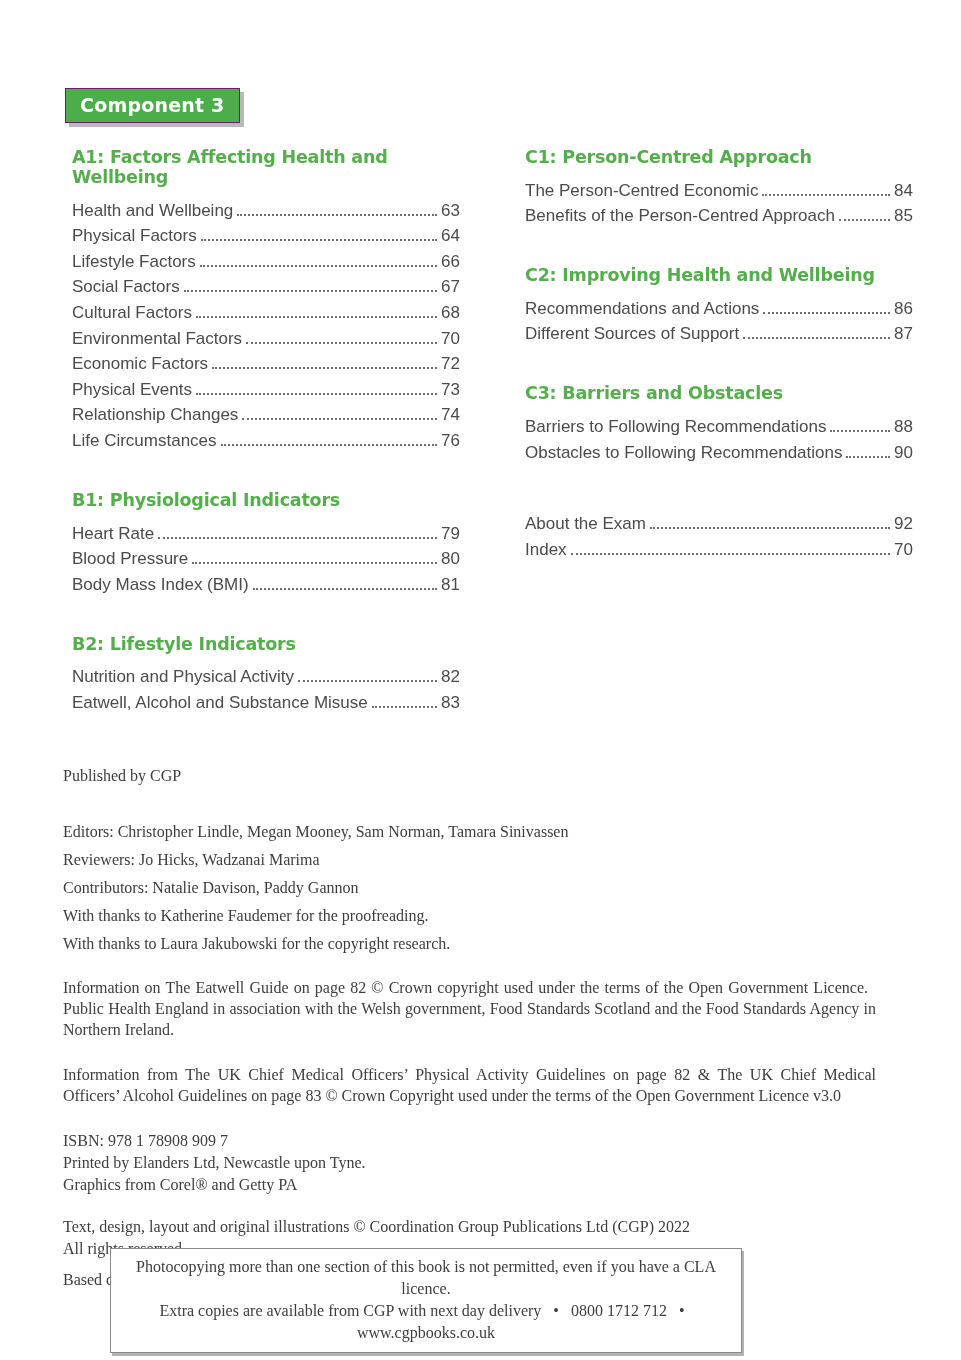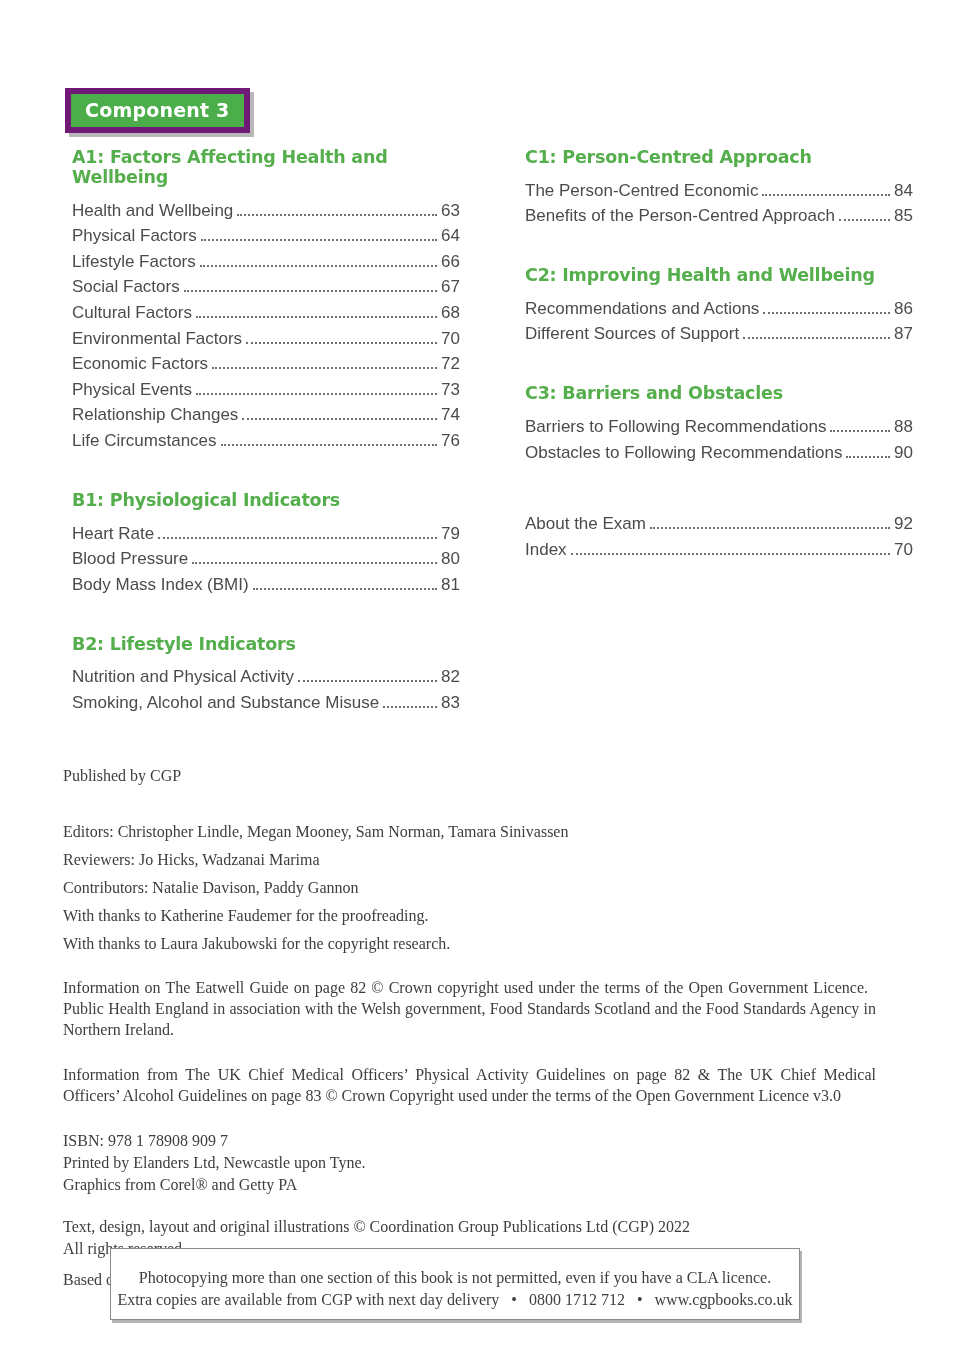--- a/index.html
+++ b/index.html
@@ -5,21 +5,21 @@
   * { margin:0; padding:0; box-sizing:border-box; }
   html,body { background:#ffffff; }
   body {
     width:961px; height:1360px; position:relative; overflow:hidden;
     font-family:"Liberation Sans", sans-serif;
   }
 
   
   .badge {
     position:absolute; left:65px; top:88px;
-    background:#4cae4a; border:6px solid #701a75;
+    background:#4cae4a; border:1px solid #701a75;
     box-shadow:4px 4px 0 #b9b9b9;
     color:#ffffff; font-family:"DejaVu Sans", sans-serif;
     font-weight:bold; font-size:19px; line-height:19px;
     padding:7px 14px 7px 14px; letter-spacing:0.2px;
   }
 
   
   .toc-columns {
     position:absolute; left:72px; top:147px; width:841px;
     display:flex; gap:65px;
@@ -53,23 +53,23 @@
   .c-line { line-height:19px; margin-bottom:9px; }
   .c-published { margin-bottom:37px; }
   .c-para { line-height:21px; text-align:justify; margin-top:24px; }
   .c-block { margin-top:24px; }
   .c-block .c-tight { line-height:22px; margin:0; }
   .c-block2 { margin-top:20px; }
   .c-based { margin-top:10px; }
 
   
   .notice-box {
-    position:absolute; left:110px; top:1248px; width:690px;
+    position:absolute; left:110px; top:1248px; width:632px;
     border:1px solid #8b8b8b; box-shadow:2px 3px 0 #b3b3b3;
-    background:#ffffff; text-align:center; padding:18px 6px 8px 6px;
+    background:#ffffff; text-align:center; padding:7px 6px 8px 6px;
     font-family:"Liberation Serif", serif; font-size:16px;
     color:#3d3d3d;
   }
   .notice-box div { line-height:22px; }
 </style>
 </head>
 <body>
 
 <div class="badge">Component 3</div>
 
@@ -147,21 +147,21 @@
         </div>
       </div>
       <div class="toc-section">
         <div class="toc-heading">B2: Lifestyle Indicators</div>
         <div class="toc-row">
           <span class="toc-title">Nutrition and Physical Activity</span>
           <span class="toc-leader"></span>
           <span class="toc-page">82</span>
         </div>
         <div class="toc-row">
-          <span class="toc-title">Smoking, Alcohol and Substance Misuse</span>
+          <span class="toc-title">Eatwell, Alcohol and Substance Misuse</span>
           <span class="toc-leader"></span>
           <span class="toc-page">83</span>
         </div>
       </div>
     </div>
   <div class="toc-col" id="toc-right">
       <div class="toc-section">
         <div class="toc-heading">C1: Person-Centred Approach</div>
         <div class="toc-row">
           <span class="toc-title">The Person-Centred Economic</span>

